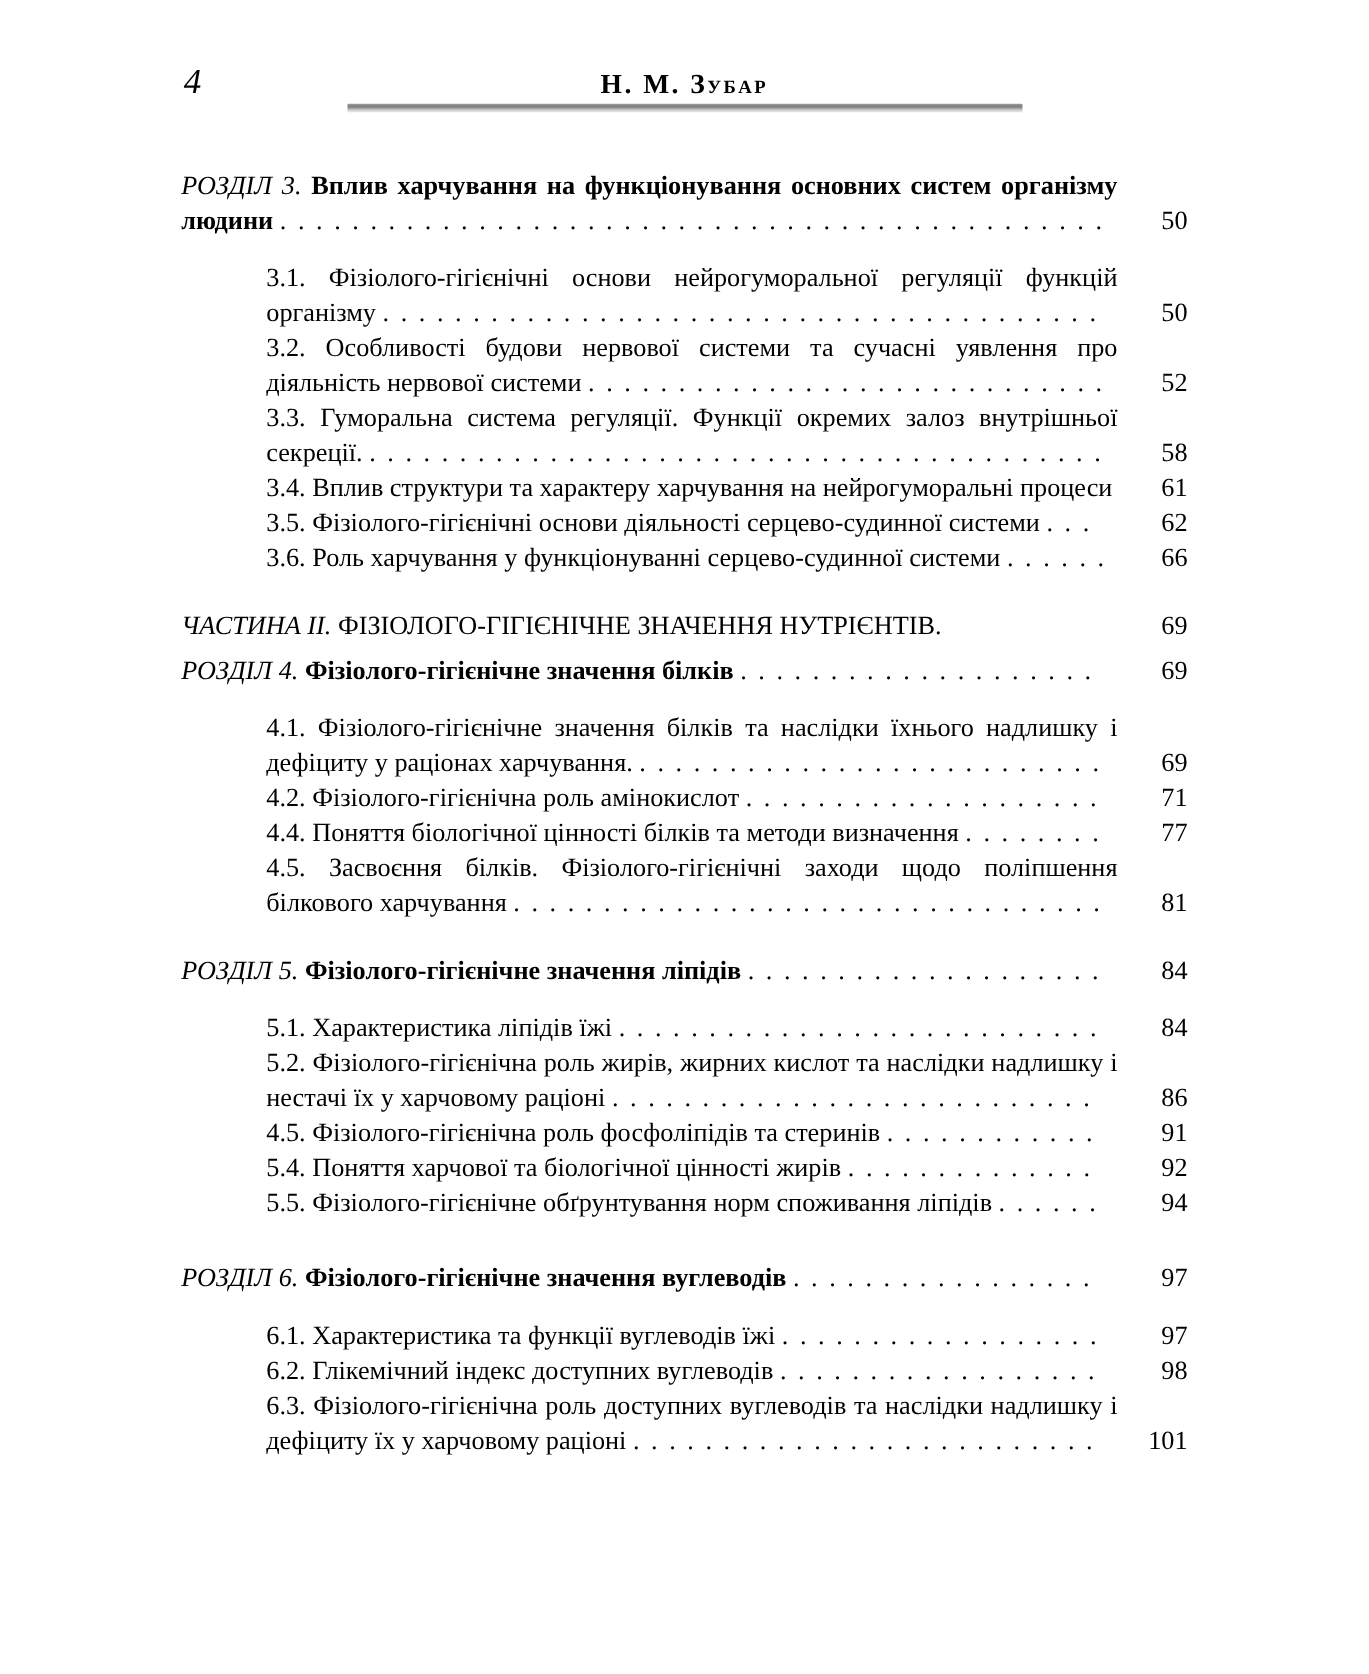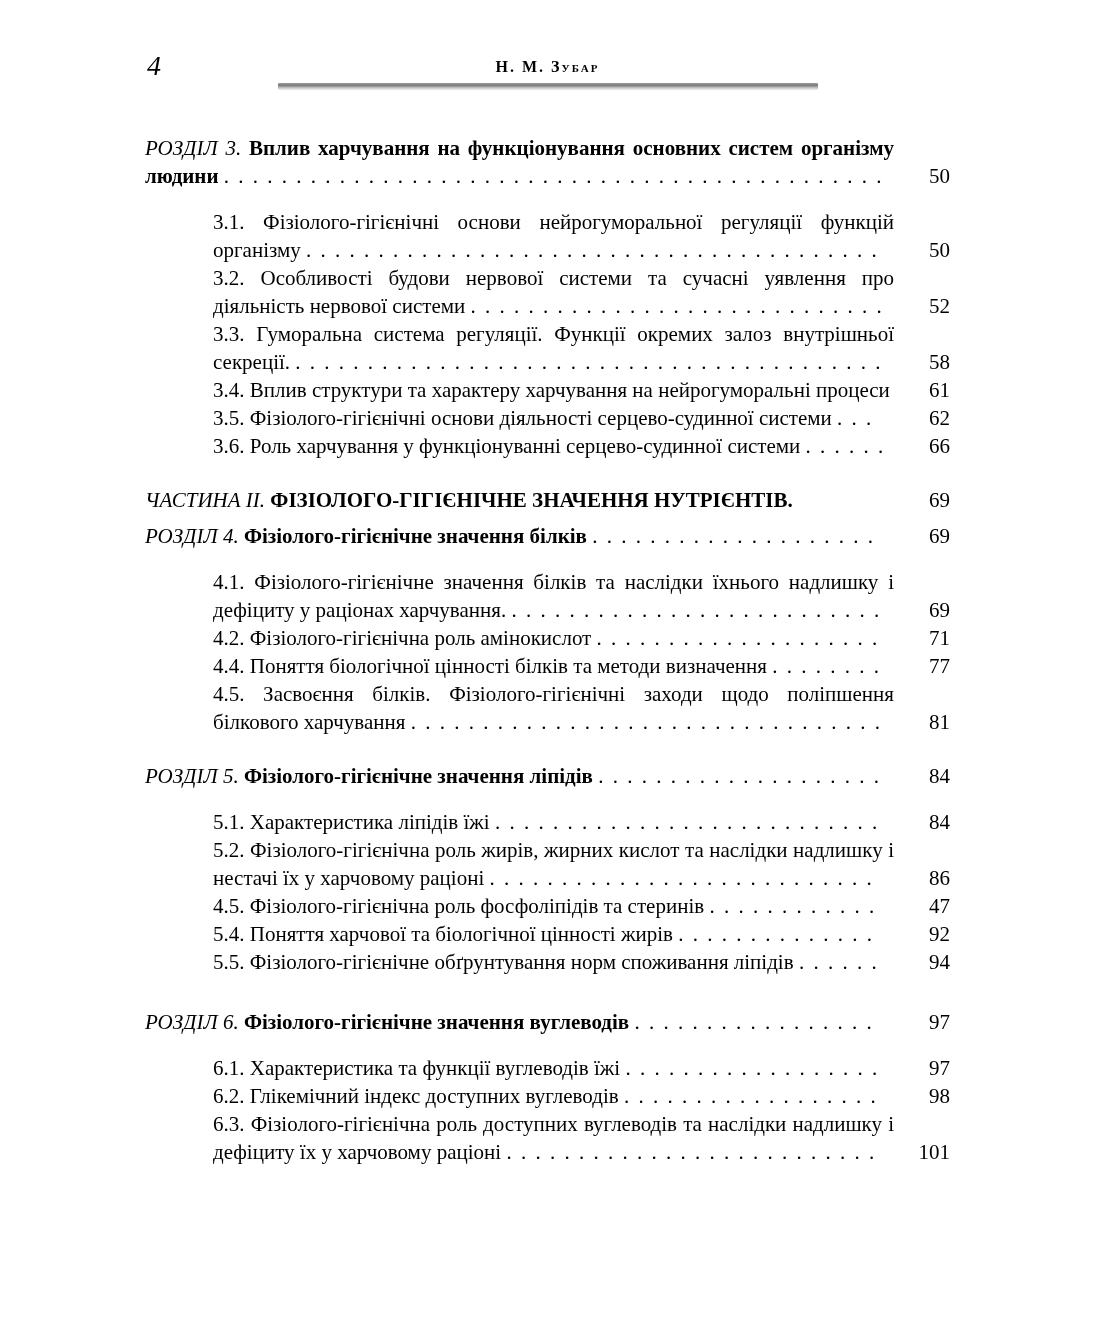--- a/index.html
+++ b/index.html
@@ -29,21 +29,21 @@
     left: 2px;
     top: -4px;
     font-size: 28px;
     font-style: italic;
   }
   .rh {
     text-align: center;
     font-weight: bold;
     font-variant: small-caps;
     letter-spacing: 2px;
-    font-size: 16px;
+    font-size: 22px;
     line-height: 26px;
   }
   .rule {
     width: 540px;
     height: 7px;
     margin: 3px auto 0 auto;
     background: linear-gradient(180deg, #9a9a9a 0%, #7d7d7d 35%, #c9c9c9 70%, #efefef 100%);
     border-radius: 1px;
   }
 
@@ -72,21 +72,21 @@
     white-space: nowrap;
     padding-left: 4px;
   }
 
   .items { margin-top: 18px; }
   .items .entry .tx { padding-left: 68px; }
 
   .lbl { font-style: italic; }
   .heading.chapter .ttl { font-weight: bold; }
   .heading.part .lbl { font-weight: normal; font-style: italic; }
-  .heading.part .ttl { font-weight: bold; }
+  .heading.part .ttl { font-weight: normal; }
 
   .dots { letter-spacing: 2px; }
 </style>
 </head>
 <body>
 
 <div class="page">
   <header class="pagehead">
     <div class="folio">4</div>
     <div class="rh">Н. М. Зубар</div>
@@ -165,21 +165,21 @@
           <div class="entry item">
     <div class="tx"><span class="txt">5.1. Характеристика ліпідів їжі</span> <span class="dots">.&nbsp;.&nbsp;.&nbsp;.&nbsp;.&nbsp;.&nbsp;.&nbsp;.&nbsp;.&nbsp;.&nbsp;.&nbsp;.&nbsp;.&nbsp;.&nbsp;.&nbsp;.&nbsp;.&nbsp;.&nbsp;.&nbsp;.&nbsp;.&nbsp;.&nbsp;.&nbsp;.&nbsp;.&nbsp;.&nbsp;.&nbsp;</span></div>
     <div class="pg">84</div>
   </div>
           <div class="entry item">
     <div class="tx"><span class="txt">5.2. Фізіолого-гігієнічна роль жирів, жирних кислот та наслідки надлишку і нестачі їх у харчовому раціоні</span> <span class="dots">.&nbsp;.&nbsp;.&nbsp;.&nbsp;.&nbsp;.&nbsp;.&nbsp;.&nbsp;.&nbsp;.&nbsp;.&nbsp;.&nbsp;.&nbsp;.&nbsp;.&nbsp;.&nbsp;.&nbsp;.&nbsp;.&nbsp;.&nbsp;.&nbsp;.&nbsp;.&nbsp;.&nbsp;.&nbsp;.&nbsp;.&nbsp;</span></div>
     <div class="pg">86</div>
   </div>
           <div class="entry item">
     <div class="tx"><span class="txt">4.5. Фізіолого-гігієнічна роль фосфоліпідів та стеринів</span> <span class="dots">.&nbsp;.&nbsp;.&nbsp;.&nbsp;.&nbsp;.&nbsp;.&nbsp;.&nbsp;.&nbsp;.&nbsp;.&nbsp;.&nbsp;</span></div>
-    <div class="pg">47</div>
+    <div class="pg">91</div>
   </div>
           <div class="entry item">
     <div class="tx"><span class="txt">5.4. Поняття харчової та біологічної цінності жирів</span> <span class="dots">.&nbsp;.&nbsp;.&nbsp;.&nbsp;.&nbsp;.&nbsp;.&nbsp;.&nbsp;.&nbsp;.&nbsp;.&nbsp;.&nbsp;.&nbsp;.&nbsp;</span></div>
     <div class="pg">92</div>
   </div>
           <div class="entry item">
     <div class="tx"><span class="txt">5.5. Фізіолого-гігієнічне обґрунтування норм споживання ліпідів</span> <span class="dots">.&nbsp;.&nbsp;.&nbsp;.&nbsp;.&nbsp;.&nbsp;</span></div>
     <div class="pg">94</div>
   </div>
         </div>

